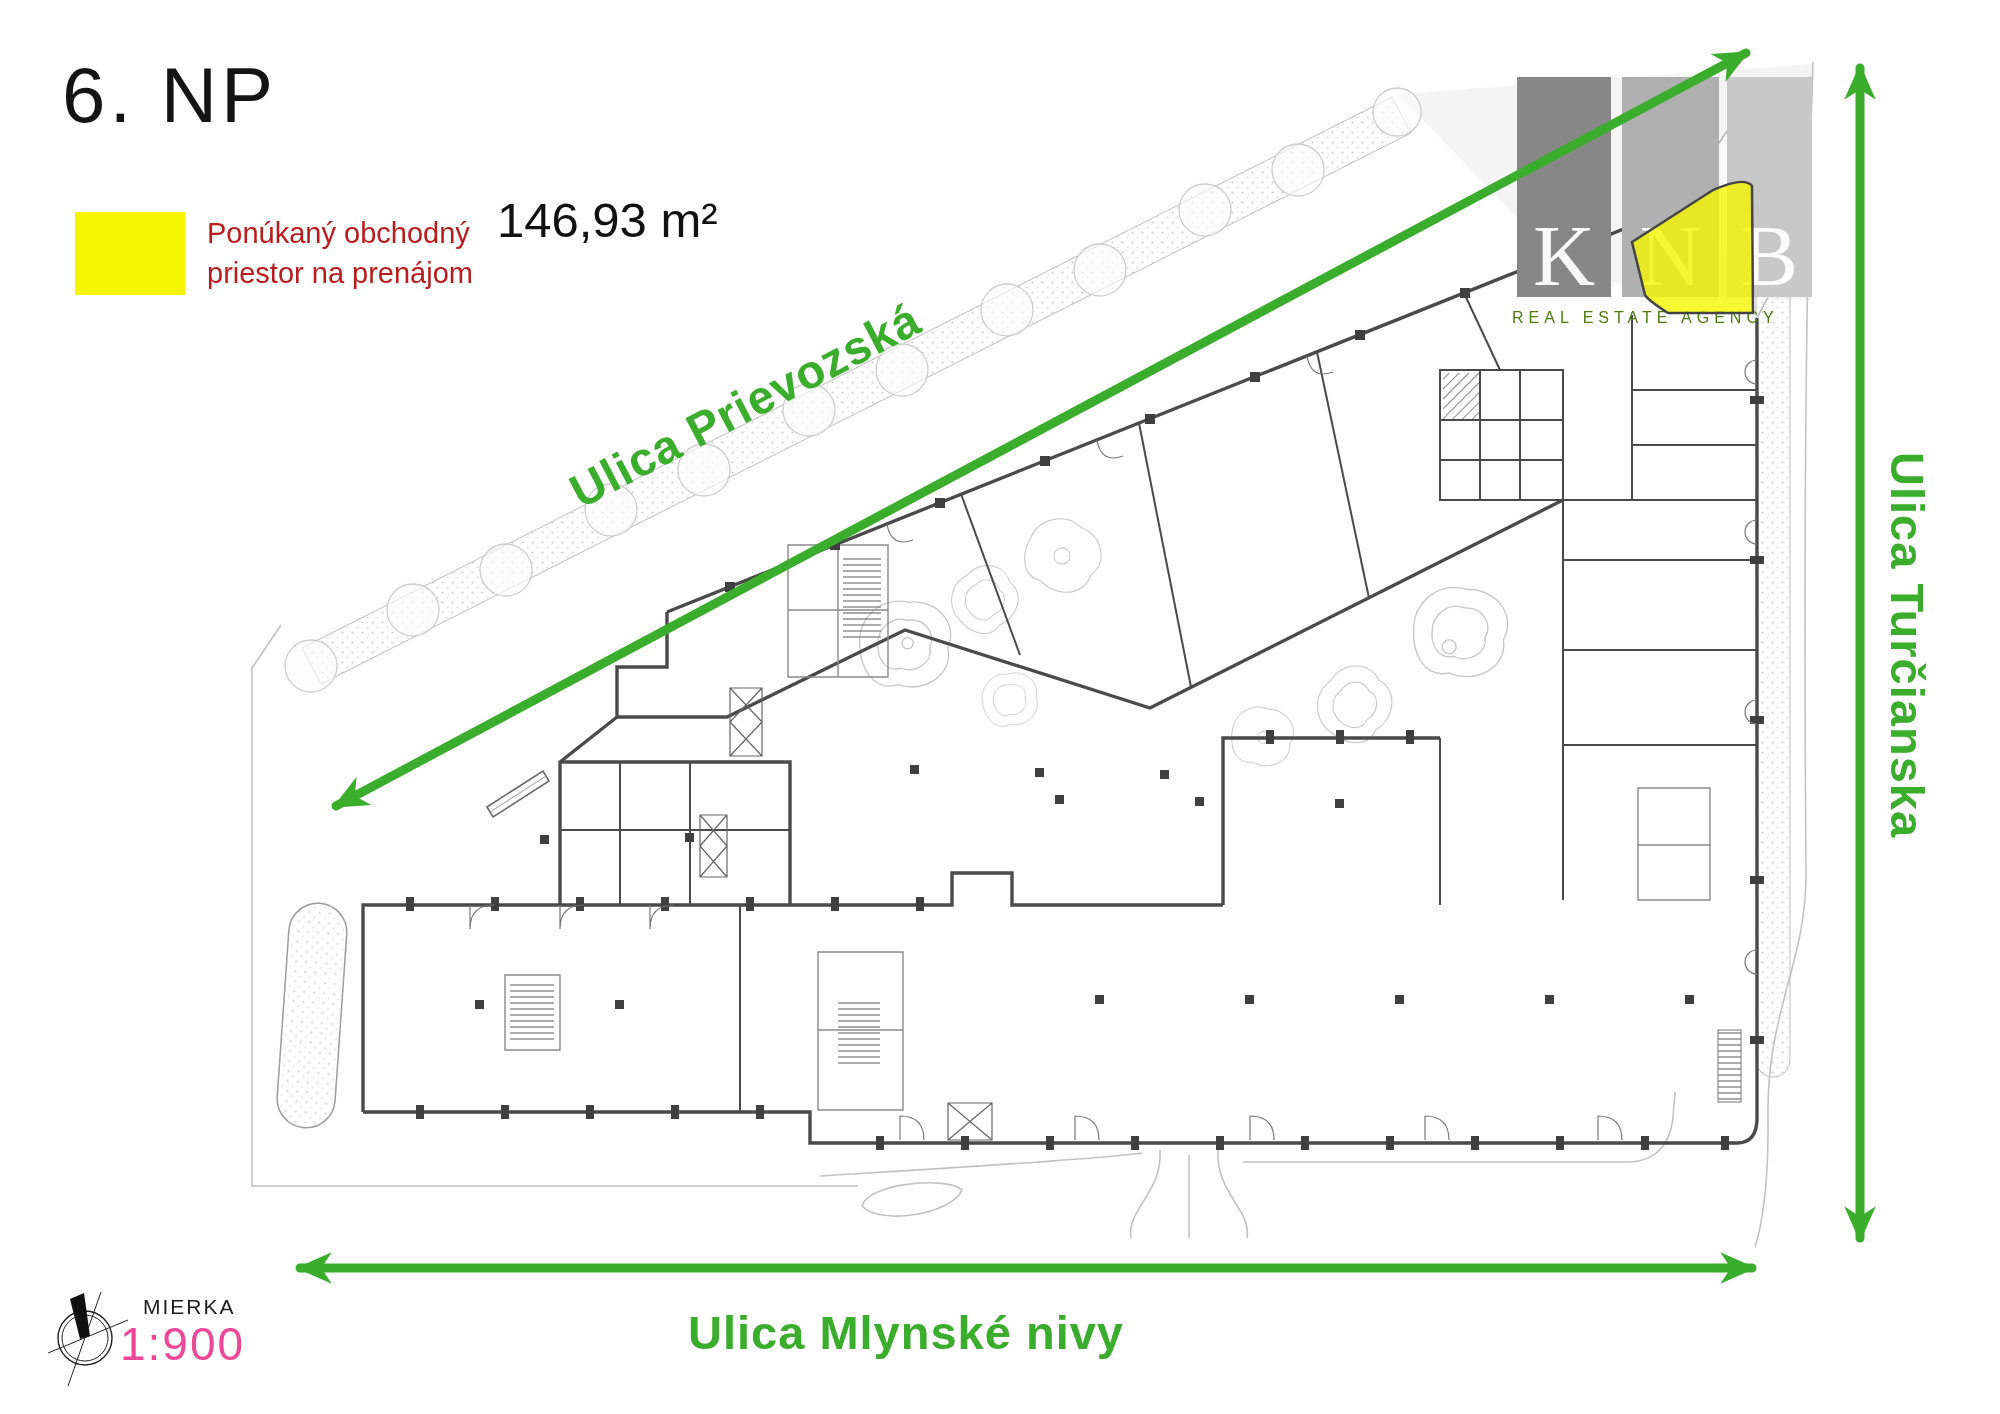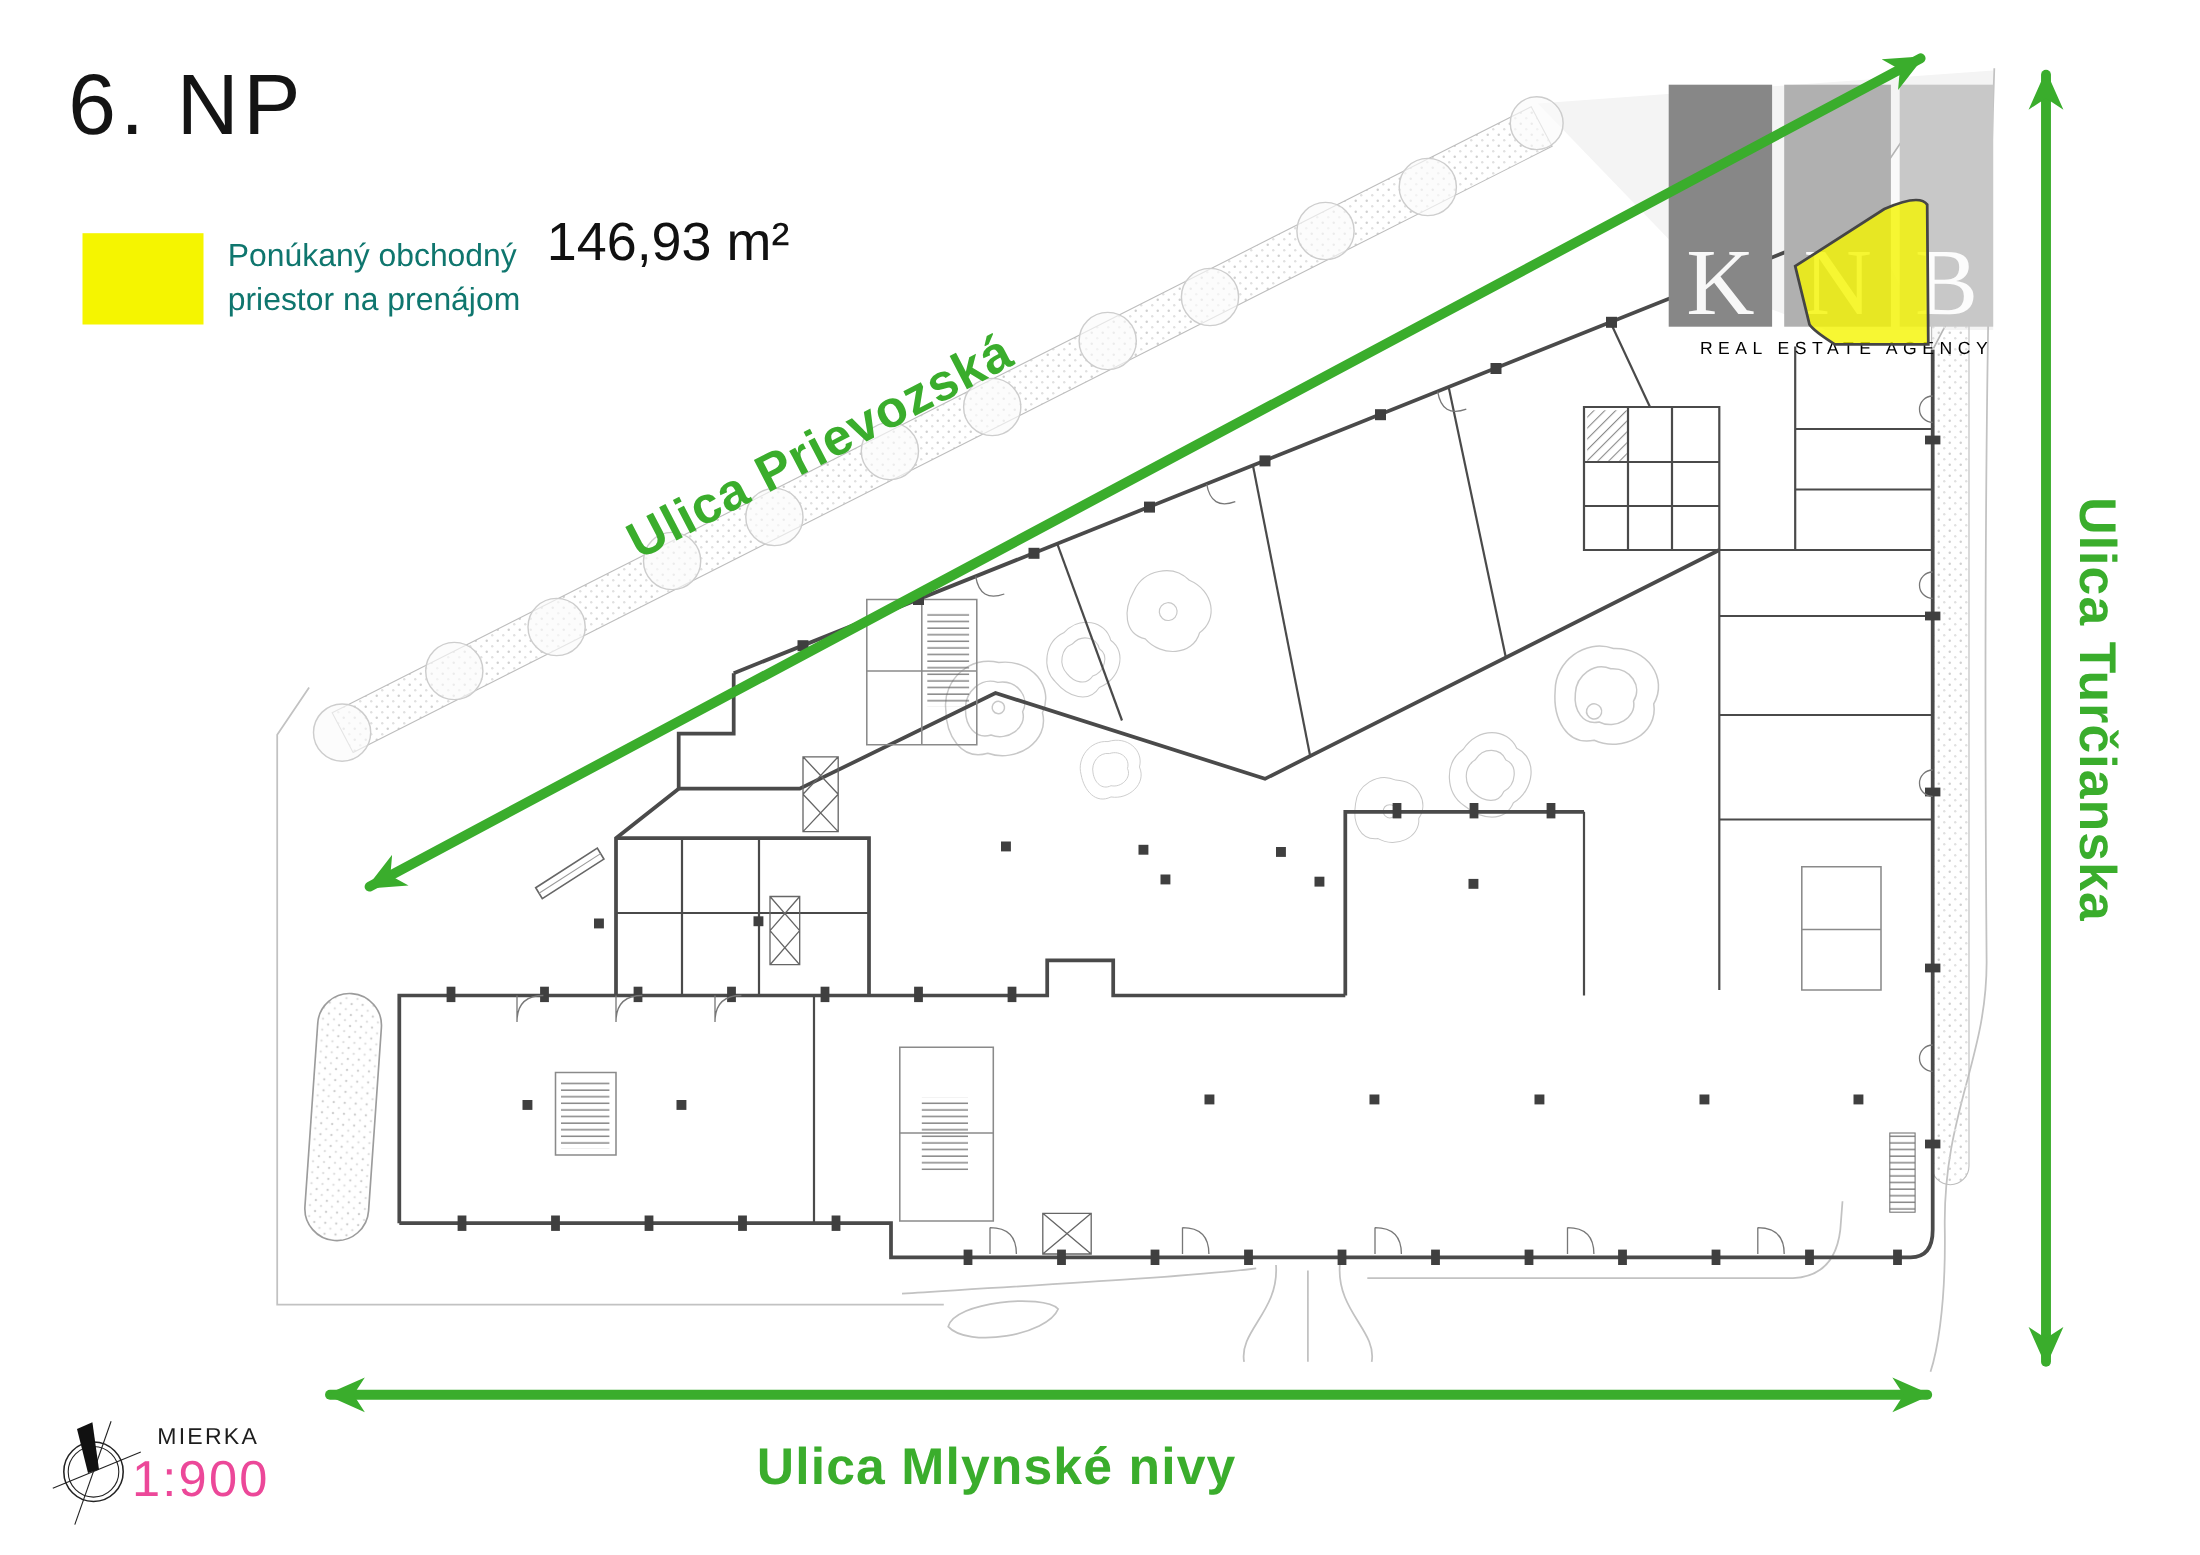--- a/index.html
+++ b/index.html
@@ -3,42 +3,42 @@
 <meta charset="utf-8">
 <style>
   html,body{margin:0;padding:0;background:#ffffff;}
   body{width:2000px;height:1414px;position:relative;overflow:hidden;
        font-family:"Liberation Sans","DejaVu Sans",sans-serif;color:#1a1a1a;}
   .abs{position:absolute;}
   svg.layer{position:absolute;left:0;top:0;pointer-events:none;}
   
   .page-title{left:62px;top:50px;font-size:78px;font-weight:400;letter-spacing:4px;color:#141414;}
   .legend-swatch{left:75px;top:212px;width:110px;height:83px;background:var(--c-highlight,#f5f500);}
-  .legend-label{left:207px;top:213px;width:310px;font-size:29px;line-height:1.38;color:#0f766e;}
+  .legend-label{left:207px;top:213px;width:310px;font-size:29px;line-height:1.38;color:#b91c1c;}
   .area-value{left:497px;top:192px;font-size:49px;font-weight:normal;color:#111;}
   
   .street{color:var(--c-accent,#3aad2c);font-weight:bold;font-size:47px;letter-spacing:1px;white-space:nowrap;}
   .street-diag{left:745px;top:405px;transform:translate(-50%,-50%) rotate(-27.5deg);}
   .street-right{left:1880px;top:452px;writing-mode:vertical-rl;}
   .street-bottom{left:906px;top:1305px;transform:translateX(-50%);}
   
   .scale-label{left:143px;top:1295px;font-size:21px;letter-spacing:2px;color:#1d1d1d;text-align:right;}
   .scale-value{left:120px;top:1317px;font-size:46px;letter-spacing:2px;color:#ec4899;font-weight:400;}
   
   .wm-rect{top:77px;height:220px;}
   .wm-k{left:1517px;width:94px;background:var(--c-wm_dark,#878787);}
   .wm-n{left:1622px;width:97px;background:var(--c-wm_mid,#b0b0b0);}
   .wm-b{left:1727px;width:85px;background:var(--c-wm_light,#c8c8c8);}
   .wm-letter{top:210px;height:92px;font-family:"Liberation Serif","DejaVu Serif",serif;
              font-size:86px;color:#ffffff;opacity:.95;text-align:center;line-height:92px;}
   .wm-letter.k{left:1517px;width:94px;}
   .wm-letter.n{left:1622px;width:97px;}
   .wm-letter.b{left:1727px;width:85px;}
-  .wm-sub{left:1512px;top:309px;width:300px;text-align:right;font-size:16px;
-          letter-spacing:5px;color:#000000;white-space:nowrap;}
+  .wm-sub{left:1512px;top:309px;width:300px;text-align:left;font-size:16px;
+          letter-spacing:5px;color:#4d7c0f;white-space:nowrap;}
   .z1{z-index:1}.z2{z-index:2}.z3{z-index:3}.z4{z-index:4}
 </style>
 </head>
 <body>
 
 <svg class="layer z1" width="2000" height="1414" viewBox="0 0 2000 1414">
   <defs>
     <pattern id="dots" width="10" height="10" patternUnits="userSpaceOnUse">
       <circle cx="2.5" cy="2.5" r="1.1" fill="#cfcfcf"></circle>
       <circle cx="7.5" cy="7.5" r="1.1" fill="#e0e0e0"></circle>

